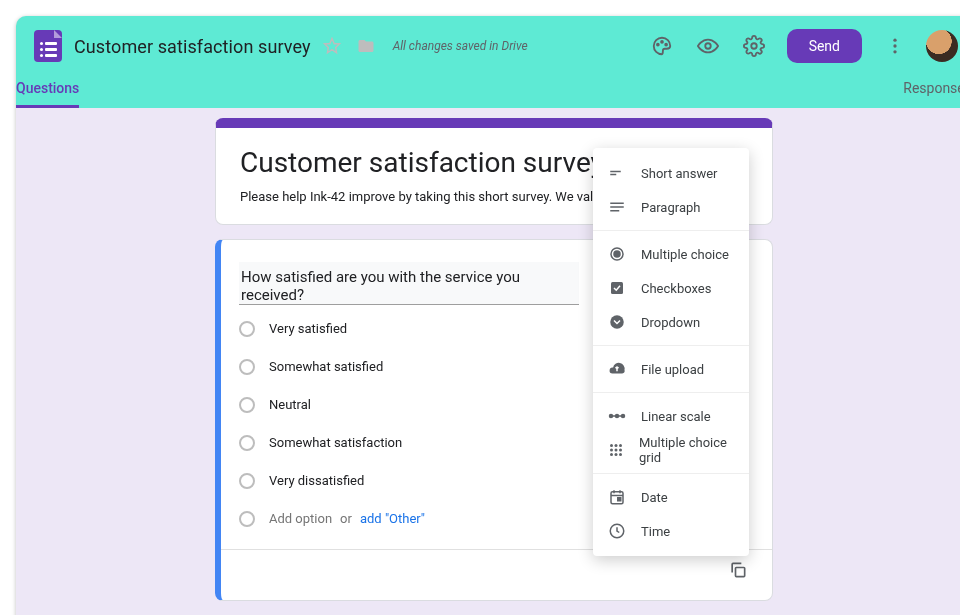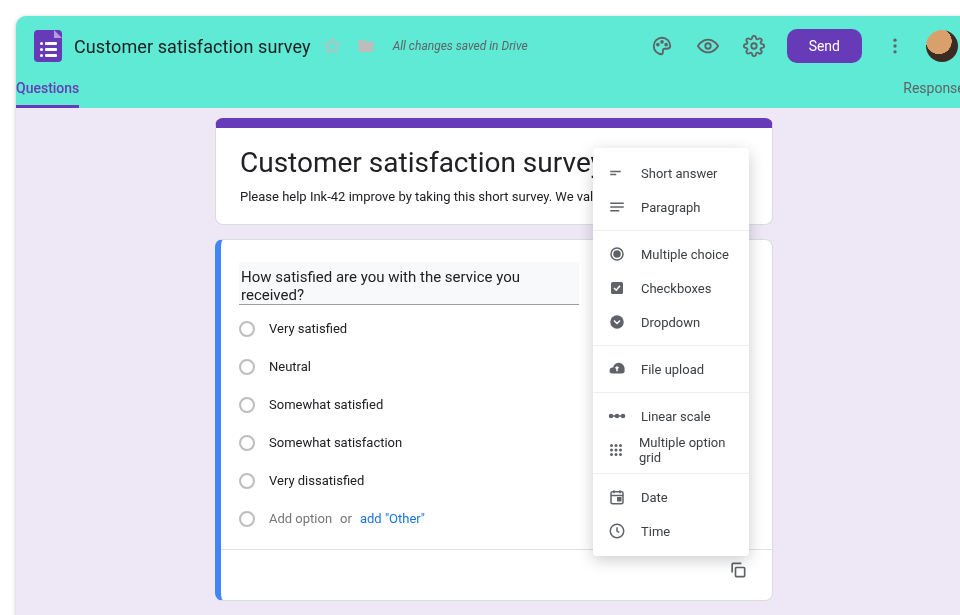--- a/index.html
+++ b/index.html
@@ -136,25 +136,25 @@
         <div class="q-title-wrap">
           <div class="q-title">How satisfied are you with the service you received?</div>
         </div>
 
         <div class="opt-row">
           <span class="radio-outline"></span>
           <span>Very satisfied</span>
         </div>
         <div class="opt-row">
           <span class="radio-outline"></span>
+          <span>Somewhat satisfied</span>
+        </div>
+        <div class="opt-row">
+          <span class="radio-outline"></span>
           <span>Neutral</span>
-        </div>
-        <div class="opt-row">
-          <span class="radio-outline"></span>
-          <span>Somewhat satisfied</span>
         </div>
         <div class="opt-row">
           <span class="radio-outline"></span>
           <span>Somewhat satisfaction</span>
         </div>
         <div class="opt-row">
           <span class="radio-outline"></span>
           <span>Very dissatisfied</span>
         </div>
         <div class="opt-row add-opt-row">
@@ -259,21 +259,21 @@
               <circle cx="12" cy="6" r="2"></circle>
               <circle cx="18" cy="6" r="2"></circle>
               <circle cx="6" cy="12" r="2"></circle>
               <circle cx="12" cy="12" r="2"></circle>
               <circle cx="18" cy="12" r="2"></circle>
               <circle cx="6" cy="18" r="2"></circle>
               <circle cx="12" cy="18" r="2"></circle>
               <circle cx="18" cy="18" r="2"></circle>
             </svg>
           </span>
-        <span>Multiple option grid</span>
+        <span>Multiple choice grid</span>
       </div>
       <div class="type-sep"></div>
       <div class="type-item">
         <span class="ico">
             <svg width="18" height="18" viewBox="0 0 24 24" fill="none" stroke="currentColor" stroke-width="2">
               <rect x="4" y="5" width="16" height="16" rx="2"></rect>
               <line x1="4" y1="10" x2="20" y2="10"></line>
               <line x1="8" y1="3" x2="8" y2="7"></line>
               <line x1="16" y1="3" x2="16" y2="7"></line>
               <rect x="13" y="13" width="4" height="4" fill="currentColor"></rect>

